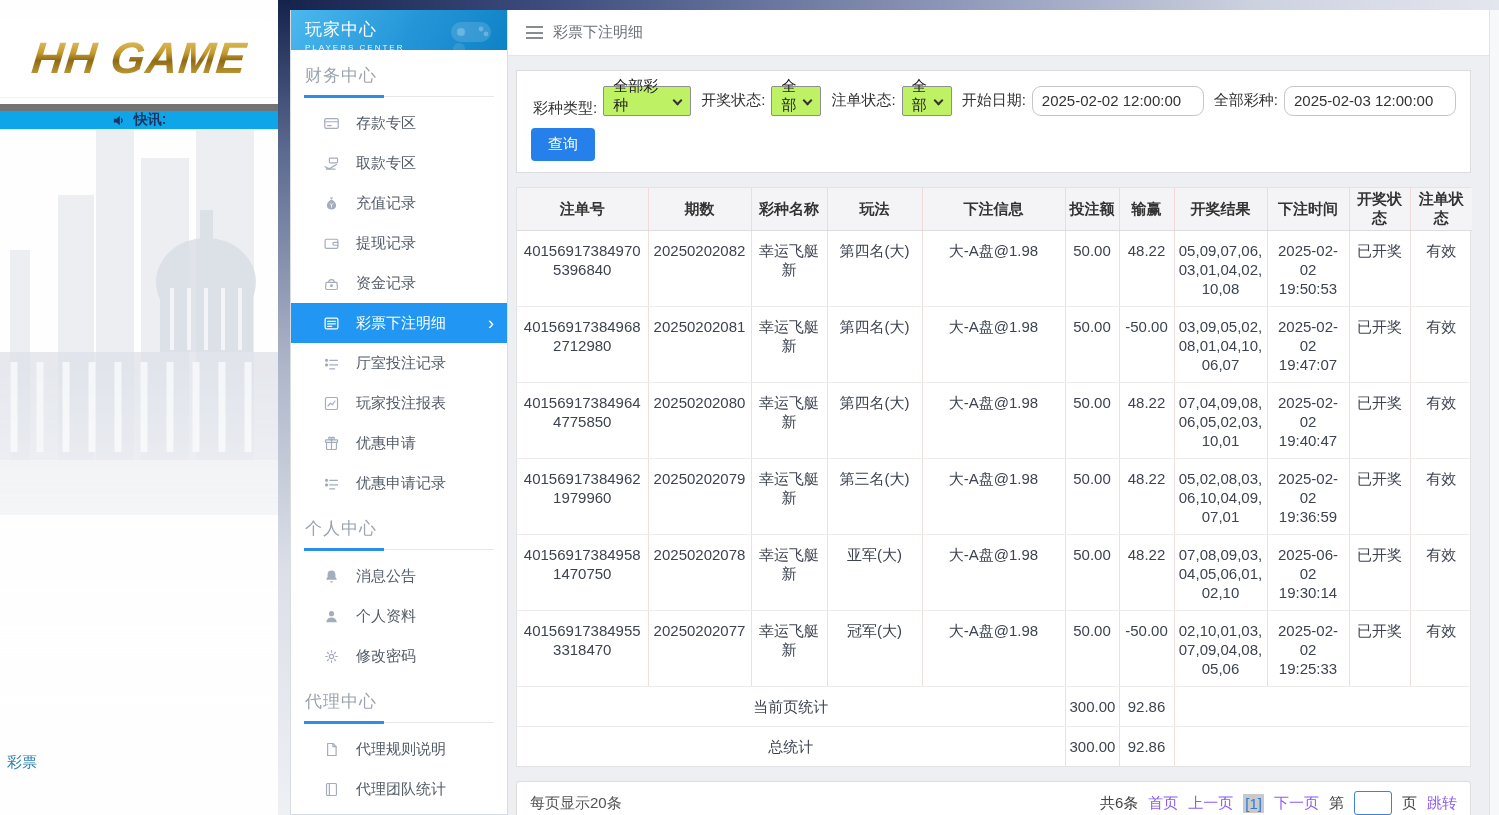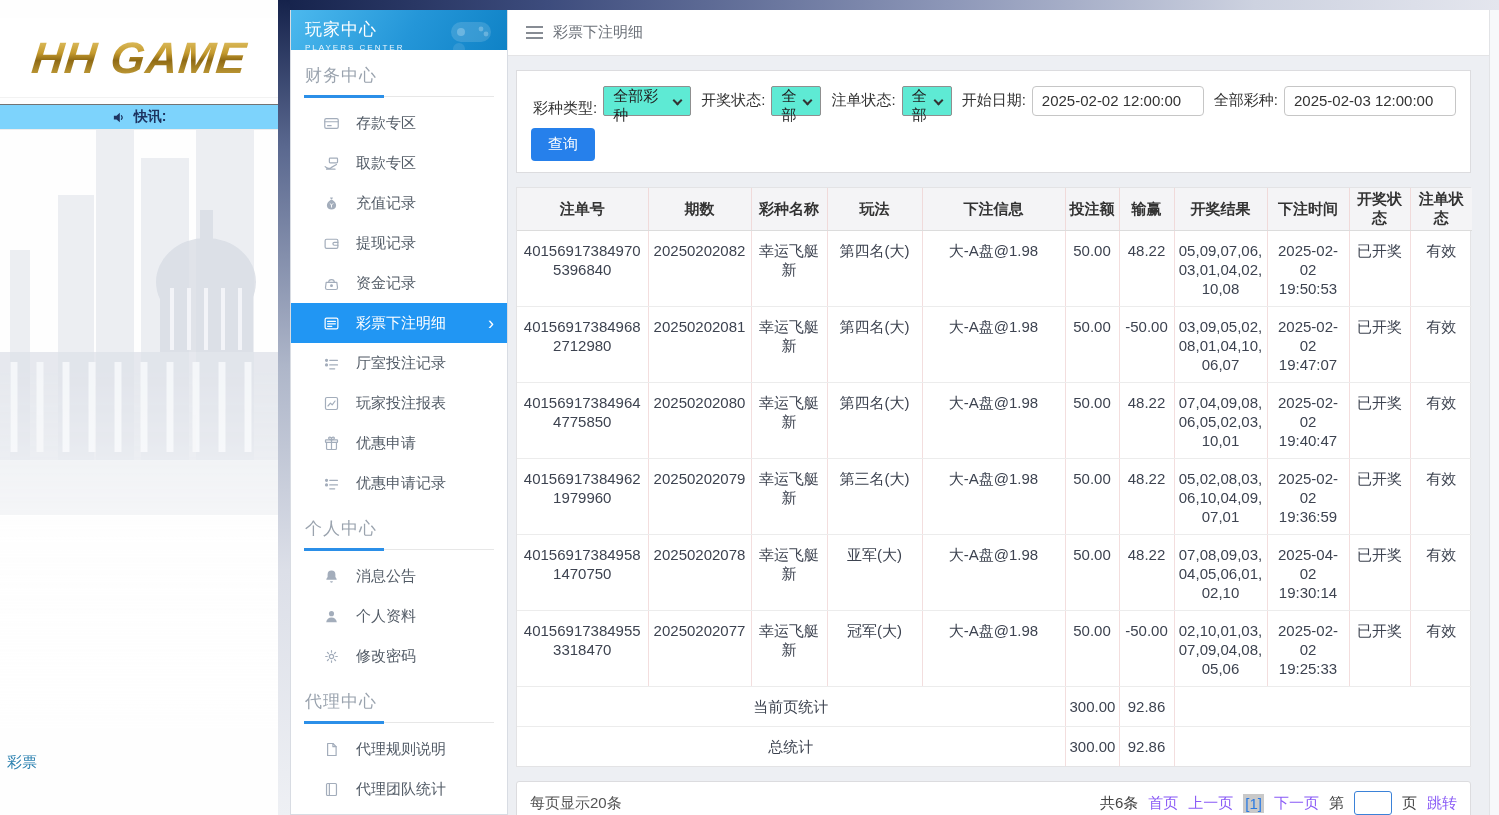--- a/index.html
+++ b/index.html
@@ -6,22 +6,22 @@
   html,body { width:1499px; height:815px; overflow:hidden; background:#fff;
     font-family:"Liberation Sans","DejaVu Sans",sans-serif; }
 
   
   .left-panel { position:absolute; left:0; top:0; width:278px; height:815px; background:#fefefe; overflow:hidden; }
   .logo-box { position:absolute; top:18px; left:0; width:278px; height:80px; background:#fff;
     display:flex; align-items:center; justify-content:center; border-bottom:1px solid #f2f2f2; }
   .logo-text { font-size:44px; font-weight:800; font-style:italic; letter-spacing:1px;
     background:linear-gradient(180deg,#ecd27c 0%,#c49a2e 40%,#8f6a14 55%,#d9b54a 100%);
     -webkit-background-clip:text; background-clip:text; color:transparent; transform:skewX(-6deg); white-space:nowrap; }
-  .ticker-bar { position:absolute; top:104px; left:0; width:278px; height:26px; background:#7dd3fc;
-    border-top:1px solid #737373; border-bottom:1px solid #ededed;
+  .ticker-bar { position:absolute; top:104px; left:0; width:278px; height:26px; background:#0ea5e9;
+    border-top:7px solid #737373; border-bottom:1px solid #ededed;
     display:flex; align-items:center; justify-content:center; gap:7px;
     font-size:14px; font-weight:bold; color:#1d3461; }
   .capitol { position:absolute; top:130px; left:0; width:278px; height:600px; opacity:.55; }
   .watermark { position:absolute; left:7px; top:753px; font-size:15px; color:#0369a1; opacity:.85; }
 
   
   .right-area { position:absolute; left:278px; top:0; right:0; height:815px; background:#edeff3; }
   .topbar { position:absolute; top:0; left:0; right:0; height:10px;
     background:linear-gradient(90deg,#15224b 0%,#3d4c7d 22%,#8d97b8 55%,#cdd2e0 80%,#e4e6ee 100%); }
   .leftstrip { position:absolute; top:0; left:0; width:12px; height:815px;
@@ -51,28 +51,28 @@
   .main { position:absolute; left:230px; top:10px; right:10px; bottom:0; background:#edeff3; overflow:hidden; }
   .main-header { height:46px; background:#fff; border-bottom:1px solid #e4e4e6; display:flex; align-items:center; gap:10px;
     padding-left:18px; color:#6b7078; font-size:15px; }
   .hamburger { width:17px; height:13px; border-top:2px solid #878c94; border-bottom:2px solid #878c94; position:relative; cursor:pointer; }
   .hamburger::after { content:""; position:absolute; left:0; right:0; top:3.5px; height:2px; background:#878c94; }
 
   .filter-panel { margin:14px 18px 0 8px; background:#fff; border:1px solid #dcdcdf; padding:12px 14px 11px; }
   .filter-row { display:flex; align-items:center; flex-wrap:nowrap; font-size:15px; color:#333; }
   .f-label { margin:0 6px 0 10px; white-space:nowrap; }
   .f-label:first-child { margin-left:2px;margin-top:16px; }
-  .fake-select { position:relative; height:30px; border:1px solid #8f8f8f; border-radius:2px; background:#5eead4;
-    display:flex; align-items:flex-start; padding:0 24px 0 9px; font-size:15px; color:#222; cursor:pointer; }
+  .fake-select { position:relative; height:30px; border:1px solid #8f8f8f; border-radius:2px; background:#bef264;
+    display:flex; align-items:flex-end; padding:0 24px 0 9px; font-size:15px; color:#222; cursor:pointer; }
   .fake-select .arrow { position:absolute; right:9px; top:10px; width:7px; height:7px;
     border-right:2px solid #333; border-bottom:2px solid #333; transform:rotate(45deg); }
   .sel-lottery { width:162px; }
   .sel-draw { width:70px; }
   .sel-order { width:56px; }
-  .date-input { width:172px; height:30px; border:1px solid #c6c6c6; border-radius:4px; padding:0 9px;
+  .date-input { width:172px; height:30px; border:1px solid #c6c6c6; border-radius:9px; padding:0 9px;
     font-size:15px; color:#333; font-family:inherit; }
   .btn-search { margin-top:10px; background:#2680eb; color:#fff; border:none; border-radius:4px;
     font-size:15px; padding:7px 17px; cursor:pointer; font-family:inherit; }
 
   .table-panel { margin:14px 18px 0 8px; background:#fff; border:1px solid #e3e3e5; }
   table { width:100%; border-collapse:collapse; table-layout:fixed; }
   th { height:38px; background:#f4f4f6; font-size:15px; font-weight:bold; color:#333;
     border-right:1px solid #f0dada; border-bottom:1px solid #dcdcdc; padding:2px; }
   th:last-child { border-right:none; }
   td { font-size:15px; color:#3d4350; text-align:center; vertical-align:top; padding:10px 4px 4px;
@@ -431,21 +431,21 @@
             </tr>
             <tr class="data-row">
               <td class="brk">401569173849581470750</td>
               <td>20250202078</td>
               <td>幸运飞艇新</td>
               <td>亚军(大)</td>
               <td>大-A盘@1.98</td>
               <td>50.00</td>
               <td>48.22</td>
               <td class="brk">07,08,09,03,04,05,06,01,02,10</td>
-              <td>2025-04-02 19:30:14</td>
+              <td>2025-06-02 19:30:14</td>
               <td>已开奖</td>
               <td>有效</td>
             </tr>
             <tr class="data-row">
               <td class="brk">401569173849553318470</td>
               <td>20250202077</td>
               <td>幸运飞艇新</td>
               <td>冠军(大)</td>
               <td>大-A盘@1.98</td>
               <td>50.00</td>

